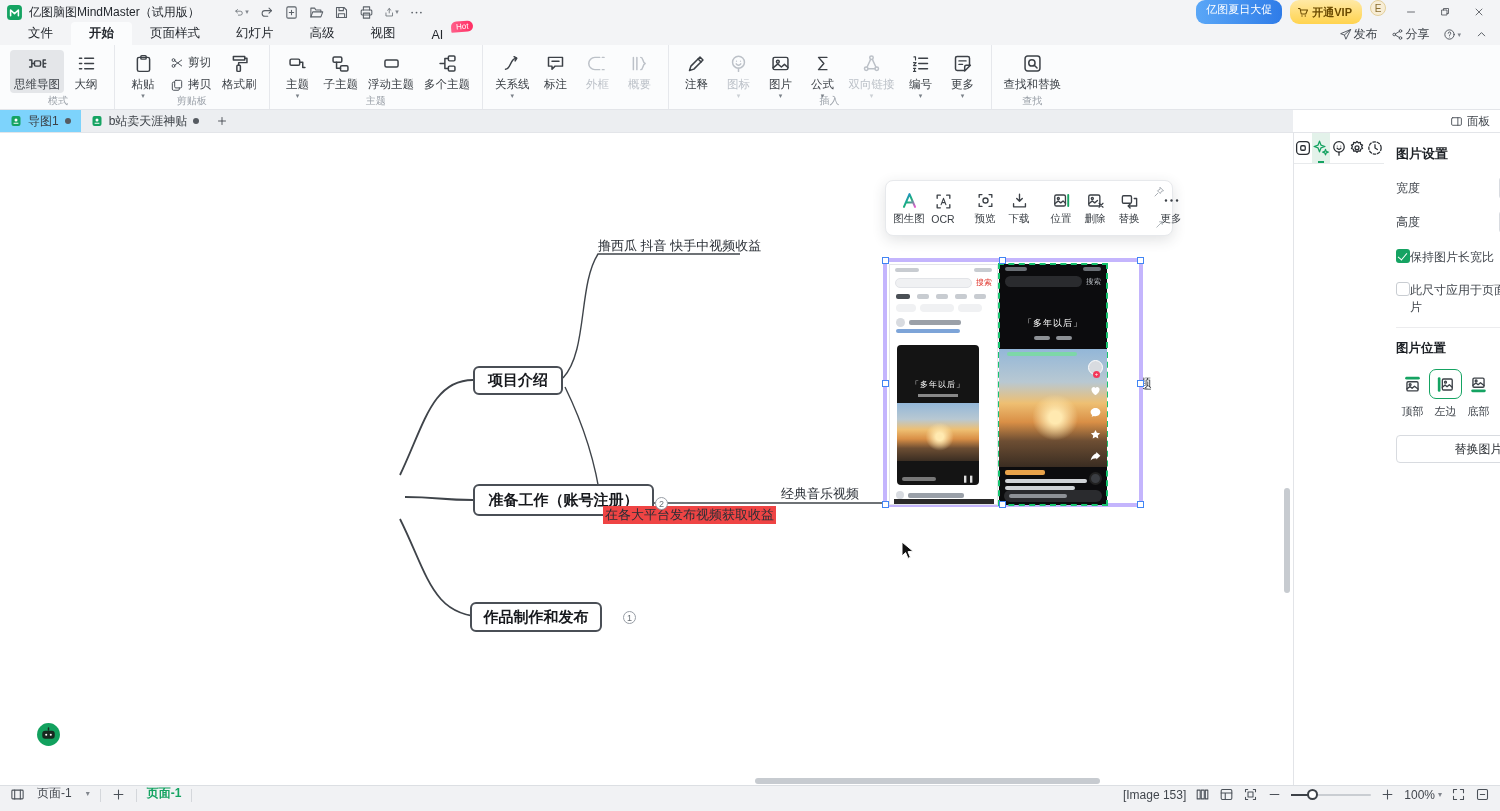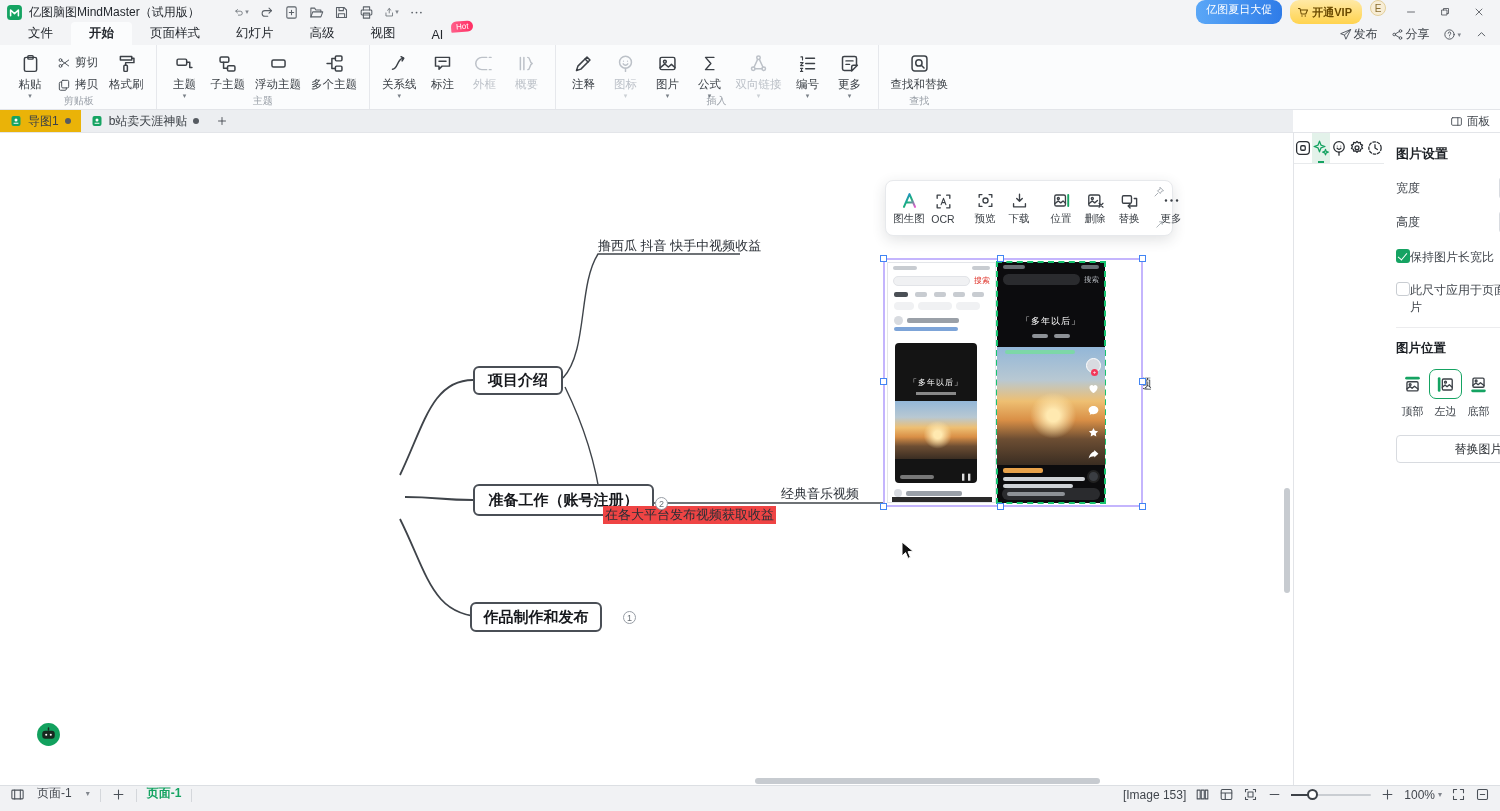--- a/index.html
+++ b/index.html
@@ -49,21 +49,21 @@
   .ritem.disabled .ic, .ritem.disabled .rlabel { color:#bcc1c8; }
   .ritem.disabled::after { color:#ccd0d5; }
   .rstack { display:flex; flex-direction:column; justify-content:center; gap:5px; padding:4px 2px; }
   .rsmall { display:flex; align-items:center; gap:4px; font-size:11.5px; color:#3c4147; cursor:pointer; padding:1px 3px; border-radius:3px; }
   .rsmall .ic { width:14px; height:14px; }
 
   
   .docbar { height:23px; background:#eceef1; display:flex; border-bottom:1px solid #e3e5e9; }
   .doctabs { display:flex; flex:1; align-items:stretch; }
   .dtab { display:flex; align-items:center; gap:6px; padding:0 10px; font-size:12px; color:#3c4147; cursor:pointer; }
-  .dtab.active { background:#eab308; }
+  .dtab.active { background:#7dd3fc; }
   .dtab .ic { width:12px; height:12px; }
   .dot { width:6px; height:6px; border-radius:50%; background:#565b61; }
   .dtab-add { width:26px; display:flex; align-items:center; justify-content:center; cursor:pointer; }
   .dtab-add .ic { width:12px; height:12px; color:#3c4147; }
   .docbar-right { width:207px; background:#fff; display:flex; align-items:center; justify-content:flex-end; padding-right:10px; }
   .panel-toggle { display:flex; align-items:center; gap:4px; font-size:11.5px; color:#41464d; cursor:pointer; }
   .panel-toggle .ic { width:13px; height:13px; }
 
   
   .main { display:flex; height:652px; }
@@ -84,21 +84,21 @@
   
   .float-tb { position:absolute; left:885px; top:47px; width:288px; height:56px; background:#fff; border:1px solid #e7e9ec; border-radius:8px; box-shadow:0 4px 14px rgba(40,50,60,.14); display:flex; align-items:center; padding:0 20px 0 6px; }
   .ft-item { display:flex; flex-direction:column; align-items:center; gap:2px; padding:4px 5px; border-radius:4px; cursor:pointer; min-width:34px; }
   .ft-item .ic { width:19px; height:19px; color:#3c4147; }
   .ft-item span.lbl { font-size:10.5px; color:#3c4147; white-space:nowrap; }
   .ft-sep { width:1px; height:30px; background:#e6e8ec; margin:0 4px; }
   .ft-pin { position:absolute; right:7px; top:5px; width:12px; height:12px; color:#9ba1a8; cursor:pointer; }
   .ft-resize { position:absolute; right:7px; bottom:5px; width:11px; height:11px; color:#aab0b6; cursor:pointer; }
 
   
-  .img-node { position:absolute; left:883px; top:125px; width:260px; height:249px; border:2px solid #c4b5fd; background:#fff; cursor:pointer; }
+  .img-node { position:absolute; left:883px; top:125px; width:260px; height:249px; border:4px solid #c4b5fd; background:#fff; cursor:pointer; }
   .handle { position:absolute; width:7px; height:7px; background:#fff; border:1.5px solid #4285f4; }
   .phone { position:absolute; top:2px; height:241px; overflow:hidden; }
   .phone-l { left:2px; width:109px; background:#fff; border:1px solid #e3e5e9; }
   .phone-r { left:112px; width:108px; background:#0c0c0e; outline:2px dashed #17c46f; outline-offset:-1px; }
   .bar { border-radius:2px; }
   .sun-img { background:
       radial-gradient(circle at 52% 58%, #ffe9b0 0 7%, rgba(255,233,176,0) 26%),
       linear-gradient(180deg,#93b7d8 0%,#b8c8d2 28%,#eebf72 46%,#d98f46 62%,#6d4e33 78%,#3a2d22 100%); }
   .ph-title { color:#fff; text-align:center; font-size:9px; letter-spacing:1px; }
   .rail-ic { width:13px; height:13px; color:#fff; }
@@ -299,20 +299,42 @@
         <span class="ic">
           <svg viewBox="0 0 24 24" fill="none" stroke="currentColor" stroke-width="1.7" stroke-linecap="round" stroke-linejoin="round">
             <path d="M6 14.5l6-6 6 6"></path>
           </svg>
         </span>
       </span>
   </div>
 </div>
 
 <div class="ribbon">
+  <div class="rgroup">
+    <div class="ritems">
+      <div class="ritem active">
+          <span class="ic">
+            <svg viewBox="0 0 24 24" fill="none" stroke="currentColor" stroke-width="1.7" stroke-linecap="round" stroke-linejoin="round">
+              <rect x="8.5" y="9" width="7" height="6" rx="1.5"></rect>
+              <path d="M8.5 12h-3m13 0h3M5.5 12V8H3m2.5 4v4H3M18.5 12V8H21m-2.5 4v4H21"></path>
+            </svg>
+          </span>
+          <span class="rlabel">思维导图</span>
+        </div>
+      <div class="ritem">
+          <span class="ic">
+            <svg viewBox="0 0 24 24" fill="none" stroke="currentColor" stroke-width="1.7" stroke-linecap="round" stroke-linejoin="round">
+              <path d="M4 6h2.5M4 12h2.5M4 18h2.5M10 6h10M10 12h10M10 18h10"></path>
+            </svg>
+          </span>
+          <span class="rlabel">大纲</span>
+        </div>
+    </div>
+    <div class="glabel">模式</div>
+  </div>
   <div class="rgroup">
     <div class="ritems">
       <div class="ritem has-caret">
           <span class="ic">
             <svg viewBox="0 0 24 24" fill="none" stroke="currentColor" stroke-width="1.7" stroke-linecap="round" stroke-linejoin="round">
               <rect x="5" y="5" width="14" height="16" rx="2"></rect>
               <rect x="9" y="3" width="6" height="4" rx="1"></rect>
             </svg>
           </span>
           <span class="rlabel">粘贴</span>

